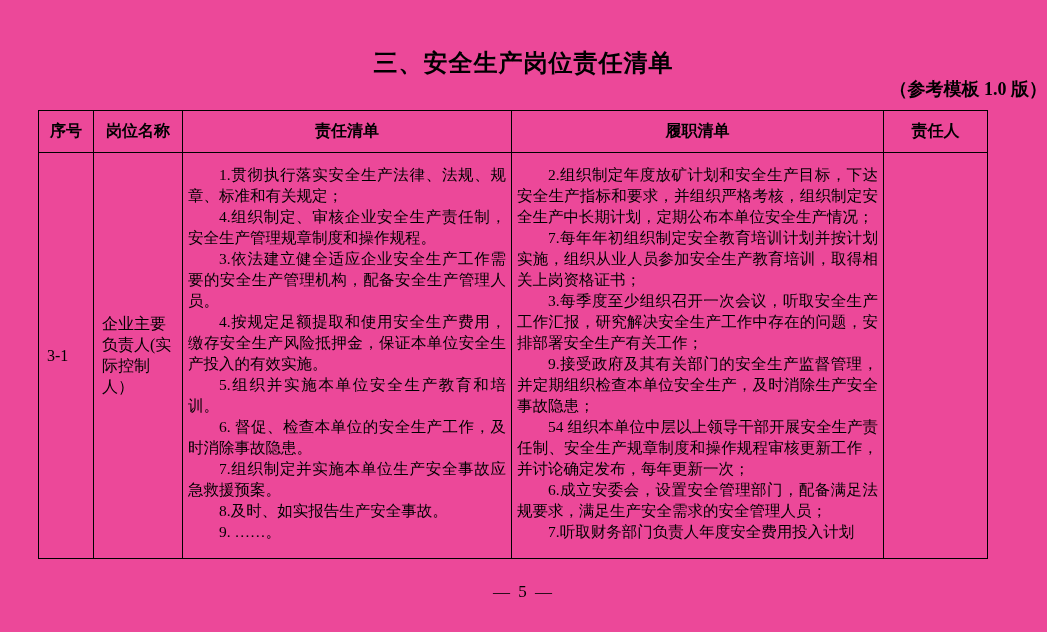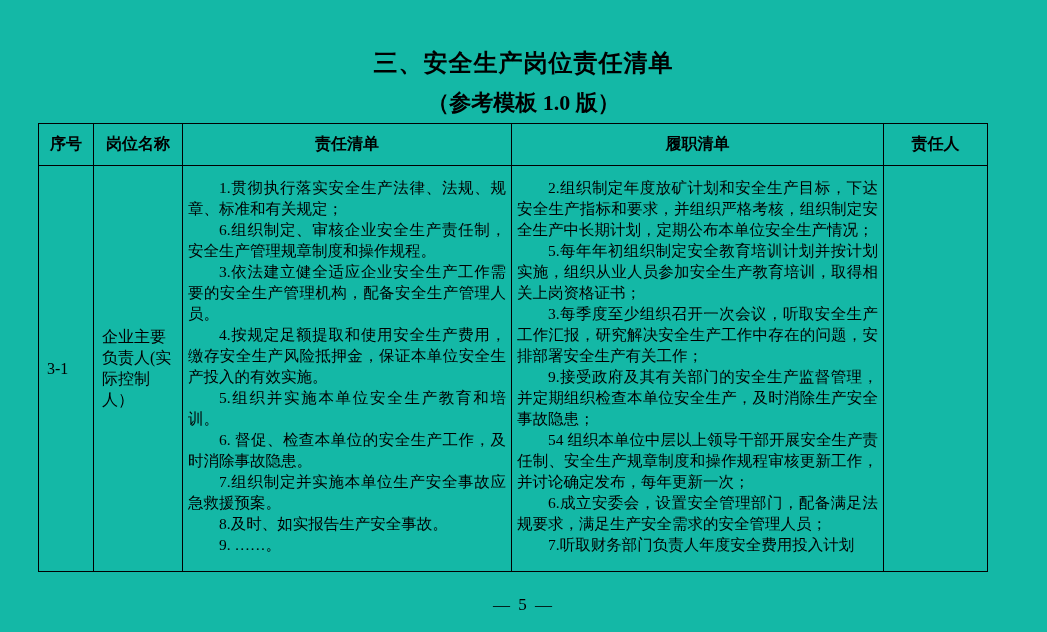--- a/index.html
+++ b/index.html
@@ -1,37 +1,36 @@
 <!DOCTYPE html>
 <html><head>
 <meta charset="utf-8">
 <style>
   * { box-sizing: border-box; margin: 0; padding: 0; }
   html, body { background: #ffffff; }
   .page {
     position: relative;
     width: 1047px;
     height: 632px;
-    background: #14b8a6;
+    background: #ec4899;
     color: #000000;
     font-family: "Liberation Serif", "DejaVu Serif", serif;
     overflow: hidden;
   }
   .title {
     padding-top: 48px;
     text-align: center;
     font-size: 24px;
     font-weight: bold;
     letter-spacing: 1px;
     line-height: 30px;
   }
   .subtitle {
-    margin-top: 13px;
-    text-align: center;
-    font-size: 22px;
+    text-align: right;
+    font-size: 18px;
     font-weight: 600;
     line-height: 23px;
   }
   table.doc-table {
     margin-left: 38px;
     margin-top: 9px;
     width: 949px;
     border-collapse: collapse;
     table-layout: fixed;
   }
@@ -86,33 +85,33 @@
         <th>责任人</th>
       </tr>
     </thead>
     <tbody>
       <tr>
         <td class="center-cell">3-1</td>
         <td class="center-cell">企业主要负责人(实际控制人）</td>
         <td class="text-cell">
 
         <p class="para">1.贯彻执行落实安全生产法律、法规、规章、标准和有关规定；</p>
-            <p class="para">6.组织制定、审核企业安全生产责任制，安全生产管理规章制度和操作规程。</p>
+            <p class="para">4.组织制定、审核企业安全生产责任制，安全生产管理规章制度和操作规程。</p>
             <p class="para">3.依法建立健全适应企业安全生产工作需要的安全生产管理机构，配备安全生产管理人员。</p>
             <p class="para">4.按规定足额提取和使用安全生产费用，缴存安全生产风险抵押金，保证本单位安全生产投入的有效实施。</p>
             <p class="para">5.组织并实施本单位安全生产教育和培训。</p>
             <p class="para">6. 督促、检查本单位的安全生产工作，及时消除事故隐患。</p>
             <p class="para">7.组织制定并实施本单位生产安全事故应急救援预案。</p>
             <p class="para">8.及时、如实报告生产安全事故。</p>
             <p class="para">9. ……。</p>
           </td>
         <td class="text-cell">
 
         <p class="para">2.组织制定年度放矿计划和安全生产目标，下达安全生产指标和要求，并组织严格考核，组织制定安全生产中长期计划，定期公布本单位安全生产情况；</p>
-            <p class="para">5.每年年初组织制定安全教育培训计划并按计划实施，组织从业人员参加安全生产教育培训，取得相关上岗资格证书；</p>
+            <p class="para">7.每年年初组织制定安全教育培训计划并按计划实施，组织从业人员参加安全生产教育培训，取得相关上岗资格证书；</p>
             <p class="para">3.每季度至少组织召开一次会议，听取安全生产工作汇报，研究解决安全生产工作中存在的问题，安排部署安全生产有关工作；</p>
             <p class="para">9.接受政府及其有关部门的安全生产监督管理，并定期组织检查本单位安全生产，及时消除生产安全事故隐患；</p>
             <p class="para">54 组织本单位中层以上领导干部开展安全生产责任制、安全生产规章制度和操作规程审核更新工作，并讨论确定发布，每年更新一次；</p>
             <p class="para">6.成立安委会，设置安全管理部门，配备满足法规要求，满足生产安全需求的安全管理人员；</p>
             <p class="para">7.听取财务部门负责人年度安全费用投入计划</p>
           </td>
         <td class="center-cell"></td>
       </tr>
     </tbody>
   </table>

